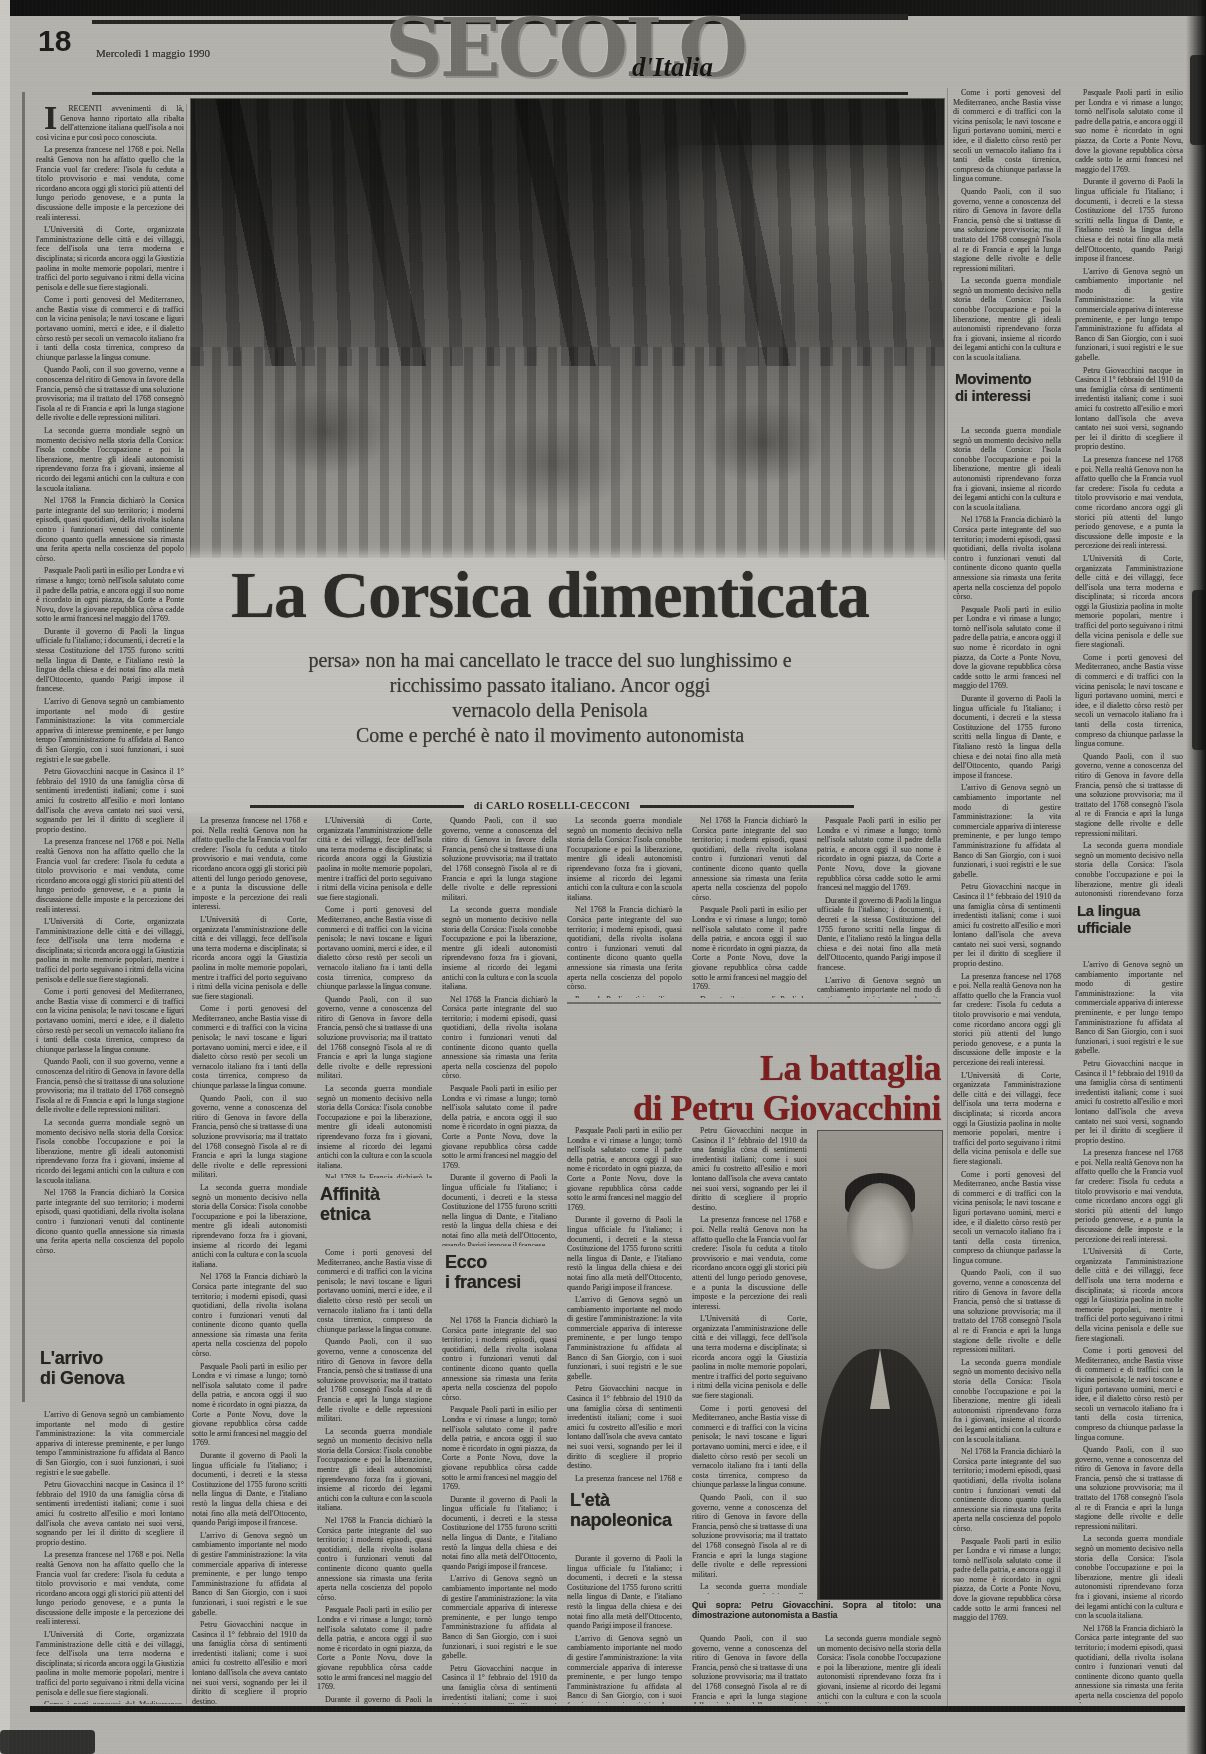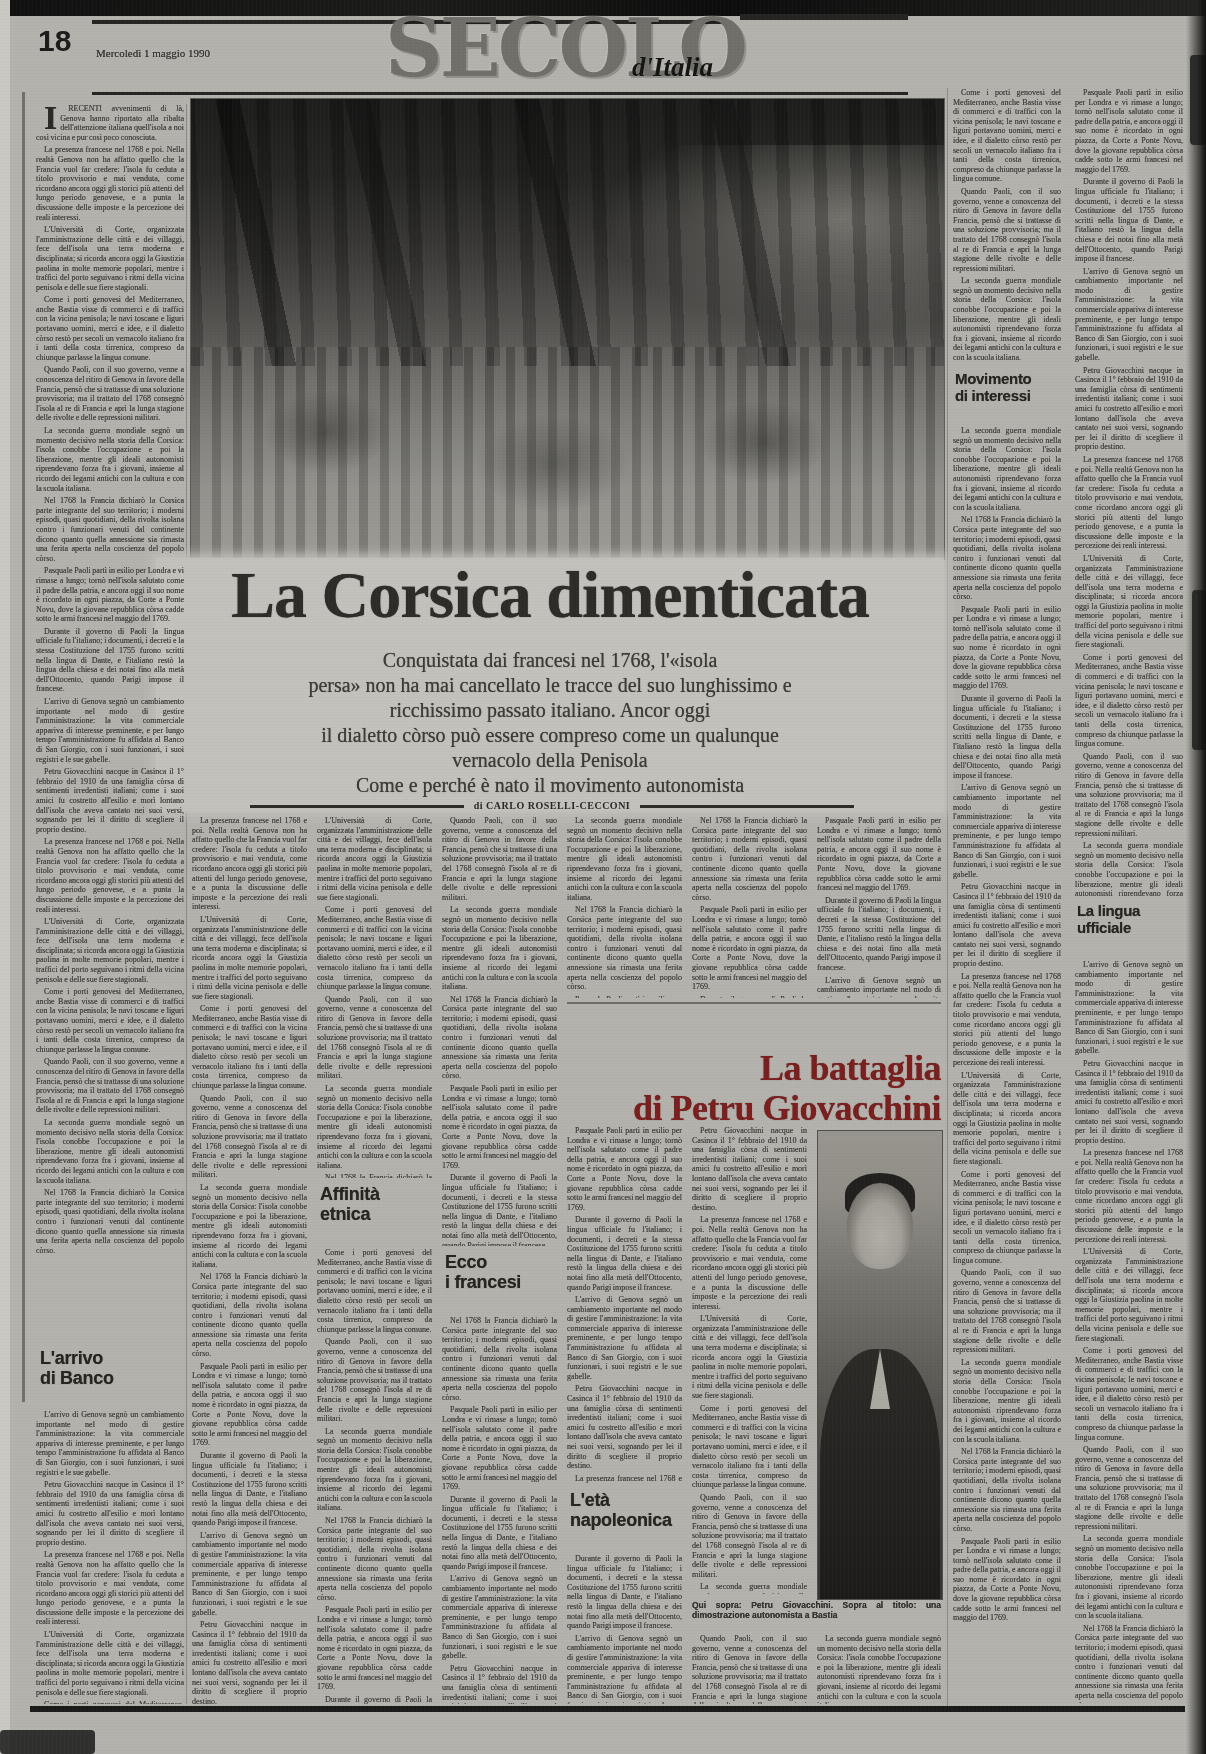--- a/index.html
+++ b/index.html
@@ -105,24 +105,22 @@
     <div class="photo-flags"></div>
     <div class="photo-crowd"></div>
   </div>
 
   <div class="vdiv" style="left:186px;top:104px;height:1600px;"></div>
   <div class="vdiv" style="left:947px;top:88px;height:1618px;"></div>
 
   <div class="headline-bg"></div>
   <div class="headline">La Corsica dimenticata</div>
   <div class="subhead">
-    <div>Conquistata dai francesi nel 1768, l'«isola</div>
     <div>persa» non ha mai cancellato le tracce del suo lunghissimo e</div>
     <div>ricchissimo passato italiano. Ancor oggi</div>
-    <div>il dialetto còrso può essere compreso come un qualunque</div>
     <div>vernacolo della Penisola</div>
     <div>Come e perché è nato il movimento autonomista</div>
   </div>
   <div class="byline-row">
     <div class="bl"></div>
     <div class="byline">di CARLO ROSELLI-CECCONI</div>
     <div class="bl"></div>
   </div>
 
   <div class="tx abs" style="left:36px;top:104px;width:148px;height:1238px;">
@@ -141,21 +139,21 @@
         <p>La presenza francese nel 1768 e poi. Nella realtà Genova non ha affatto quello che la Francia vuol far credere: l'isola fu ceduta a titolo provvisorio e mai venduta, come ricordano ancora oggi gli storici più attenti del lungo periodo genovese, e a punta la discussione delle imposte e la percezione dei reali interessi.</p>
         <p>L'Università di Corte, organizzata l'amministrazione delle città e dei villaggi, fece dell'isola una terra moderna e disciplinata; si ricorda ancora oggi la Giustizia paolina in molte memorie popolari, mentre i traffici del porto seguivano i ritmi della vicina penisola e delle sue fiere stagionali.</p>
         <p>Come i porti genovesi del Mediterraneo, anche Bastia visse di commerci e di traffici con la vicina penisola; le navi toscane e liguri portavano uomini, merci e idee, e il dialetto còrso restò per secoli un vernacolo italiano fra i tanti della costa tirrenica, compreso da chiunque parlasse la lingua comune.</p>
         <p>Quando Paoli, con il suo governo, venne a conoscenza del ritiro di Genova in favore della Francia, pensò che si trattasse di una soluzione provvisoria; ma il trattato del 1768 consegnò l'isola al re di Francia e aprì la lunga stagione delle rivolte e delle repressioni militari.</p>
         <p>La seconda guerra mondiale segnò un momento decisivo nella storia della Corsica: l'isola conobbe l'occupazione e poi la liberazione, mentre gli ideali autonomisti riprendevano forza fra i giovani, insieme al ricordo dei legami antichi con la cultura e con la scuola italiana.</p>
         <p>Nel 1768 la Francia dichiarò la Corsica parte integrante del suo territorio; i moderni episodi, quasi quotidiani, della rivolta isolana contro i funzionari venuti dal continente dicono quanto quella annessione sia rimasta una ferita aperta nella coscienza del popolo còrso.</p>
       </div>
   </div>
   <div class="xhead" style="left:40px;top:1348px;width:140px;">
     <div>L'arrivo</div>
-    <div>di Banco</div>
+    <div>di Genova</div>
   </div>
   <div class="tx abs" style="left:36px;top:1410px;width:148px;height:294px;">
       <p>L'arrivo di Genova segnò un cambiamento importante nel modo di gestire l'amministrazione: la vita commerciale appariva di interesse preminente, e per lungo tempo l'amministrazione fu affidata al Banco di San Giorgio, con i suoi funzionari, i suoi registri e le sue gabelle.</p>
       <p>Petru Giovacchini nacque in Casinca il 1° febbraio del 1910 da una famiglia còrsa di sentimenti irredentisti italiani; come i suoi amici fu costretto all'esilio e morì lontano dall'isola che aveva cantato nei suoi versi, sognando per lei il diritto di scegliere il proprio destino.</p>
       <p>La presenza francese nel 1768 e poi. Nella realtà Genova non ha affatto quello che la Francia vuol far credere: l'isola fu ceduta a titolo provvisorio e mai venduta, come ricordano ancora oggi gli storici più attenti del lungo periodo genovese, e a punta la discussione delle imposte e la percezione dei reali interessi.</p>
       <p>L'Università di Corte, organizzata l'amministrazione delle città e dei villaggi, fece dell'isola una terra moderna e disciplinata; si ricorda ancora oggi la Giustizia paolina in molte memorie popolari, mentre i traffici del porto seguivano i ritmi della vicina penisola e delle sue fiere stagionali.</p>
       <p>Come i porti genovesi del Mediterraneo, anche Bastia visse di commerci e di traffici con la vicina penisola; le navi toscane e liguri portavano uomini, merci e idee, e il dialetto còrso restò per secoli un vernacolo italiano fra i tanti della costa tirrenica, compreso da chiunque parlasse la lingua comune.</p>
     </div>
 
   <div class="tx abs" style="left:192px;top:816px;width:115px;height:888px;">

